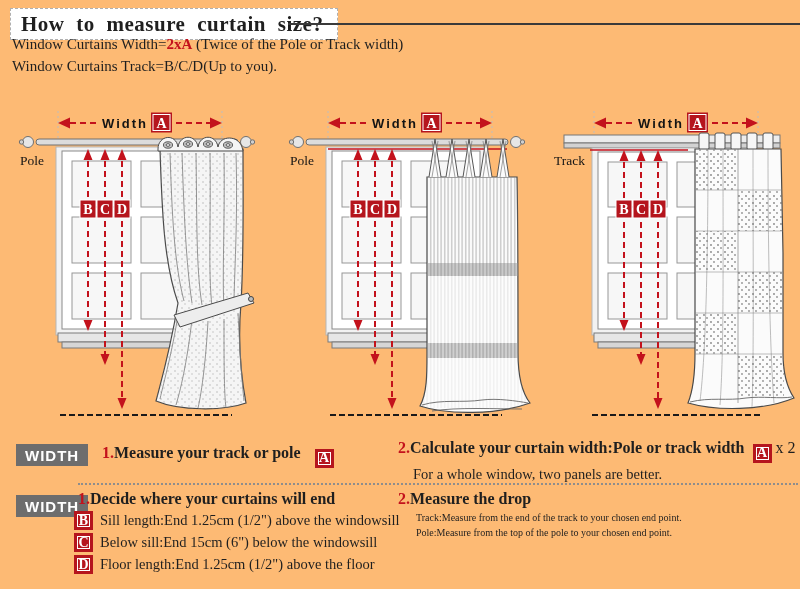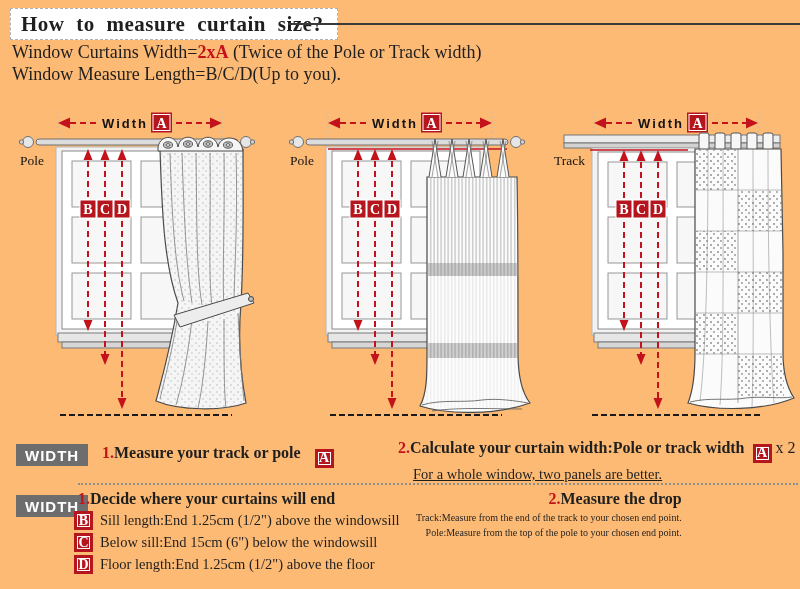--- a/index.html
+++ b/index.html
@@ -10,64 +10,64 @@
   }
   html,body{margin:0;padding:0;background:#fff;}
   .page{position:relative;width:800px;height:589px;background:#fdba74;overflow:hidden;
         font-family:"Liberation Serif",serif;color:var(--ink);}
   
   .title-box{position:absolute;left:10px;top:8px;height:30px;line-height:30px;
     padding:0 14px 0 10px;border:1px dashed #b0b0b0;font-size:21px;font-weight:bold;
     word-spacing:6px;letter-spacing:.5px;background:#fff;white-space:nowrap;}
   .title-rule{position:absolute;left:288px;top:23px;width:512px;border-top:2px solid #3a3a3a;}
   
-  .intro{position:absolute;left:12px;top:42px;font-size:18px;line-height:21.5px;white-space:nowrap;}
+  .intro{position:absolute;left:12px;top:34px;font-size:15px;line-height:21.5px;white-space:nowrap;}
   .red-b{color:var(--redtext);font-weight:bold;}
   
   .diagram{position:absolute;top:103px;width:250px;height:330px;}
   .d1{left:12px;} .d2{left:282px;} .d3{left:548px;}
   
   .sec-label{position:absolute;background:var(--gray-label);color:#fff;
     font-family:"Liberation Sans",sans-serif;font-weight:bold;font-size:15px;
     letter-spacing:1px;padding:4px 9px 3px 9px;line-height:1;}
   .step-head{font-size:16px;white-space:nowrap;}
   .step-num{color:var(--redtext);font-weight:bold;}
   .step-bold{font-weight:bold;}
   .badge{display:inline-flex;align-items:center;justify-content:center;
     width:19px;height:19px;background:var(--red);color:#fff;font-weight:bold;
     font-family:"Liberation Serif",serif;font-size:14px;line-height:1;
     box-shadow:inset 0 0 0 3px var(--red), inset 0 0 0 4px #fff;vertical-align:-4px;}
   .w-col1{position:absolute;left:78px;top:444px;padding-left:24px;}
   .w-col2{position:absolute;left:398px;top:439px;}
-  .w-note{font-size:14.5px;margin:3px 0 0 15px;white-space:nowrap;text-decoration:underline;}
+  .w-note{font-size:14.5px;margin:3px 0 0 15px;white-space:nowrap;}
   .dot-sep{position:absolute;left:78px;top:483px;width:720px;border-top:2px dotted #8d8d8d;}
   .l-col1{position:absolute;left:78px;top:490px;}
   .l-items{margin-top:3px;}
   .l-item{display:flex;align-items:center;gap:7px;margin:0 0 3px -4px;
     font-size:14.5px;white-space:nowrap;height:19px;}
-  .l-col2{position:absolute;left:398px;top:490px;text-align:right;}
+  .l-col2{position:absolute;left:398px;top:490px;}
   .l-line{font-size:10px;margin:4px 0 0 18px;white-space:nowrap;}
   
   svg text{font-family:"Liberation Serif",serif;}
   .svg-width-label{font-family:"Liberation Sans",sans-serif;font-weight:bold;
     font-size:13px;letter-spacing:2px;fill:#141414;}
   .svg-letter{fill:#fff;font-weight:bold;font-size:14px;}
   .svg-mount{font-size:13.5px;fill:#141414;}
 </style>
 </head>
 <body>
 
 <div class="page">
 
   <div class="title-box">How to measure curtain size?</div>
   <div class="title-rule"></div>
 
   <div class="intro">
     <div><span>Window Curtains Width=</span><span class="red-b">2xA</span><span> (Twice of the Pole or Track width)</span></div>
-    <div>Window Measure Length=B/C/D(Up to you).</div>
+    <div>Window Curtains Track=B/C/D(Up to you).</div>
   </div>
 
   <svg class="diagram d1" viewBox="0 0 250 330">
     <defs>
       <pattern id="sp1" width="7" height="7" patternUnits="userSpaceOnUse">
         <circle cx="2" cy="2" r=".8" fill="#8a8a8a"></circle>
           <circle cx="5" cy="5" r=".8" fill="#9a9a9a"></circle>
       </pattern>
     </defs>
 

